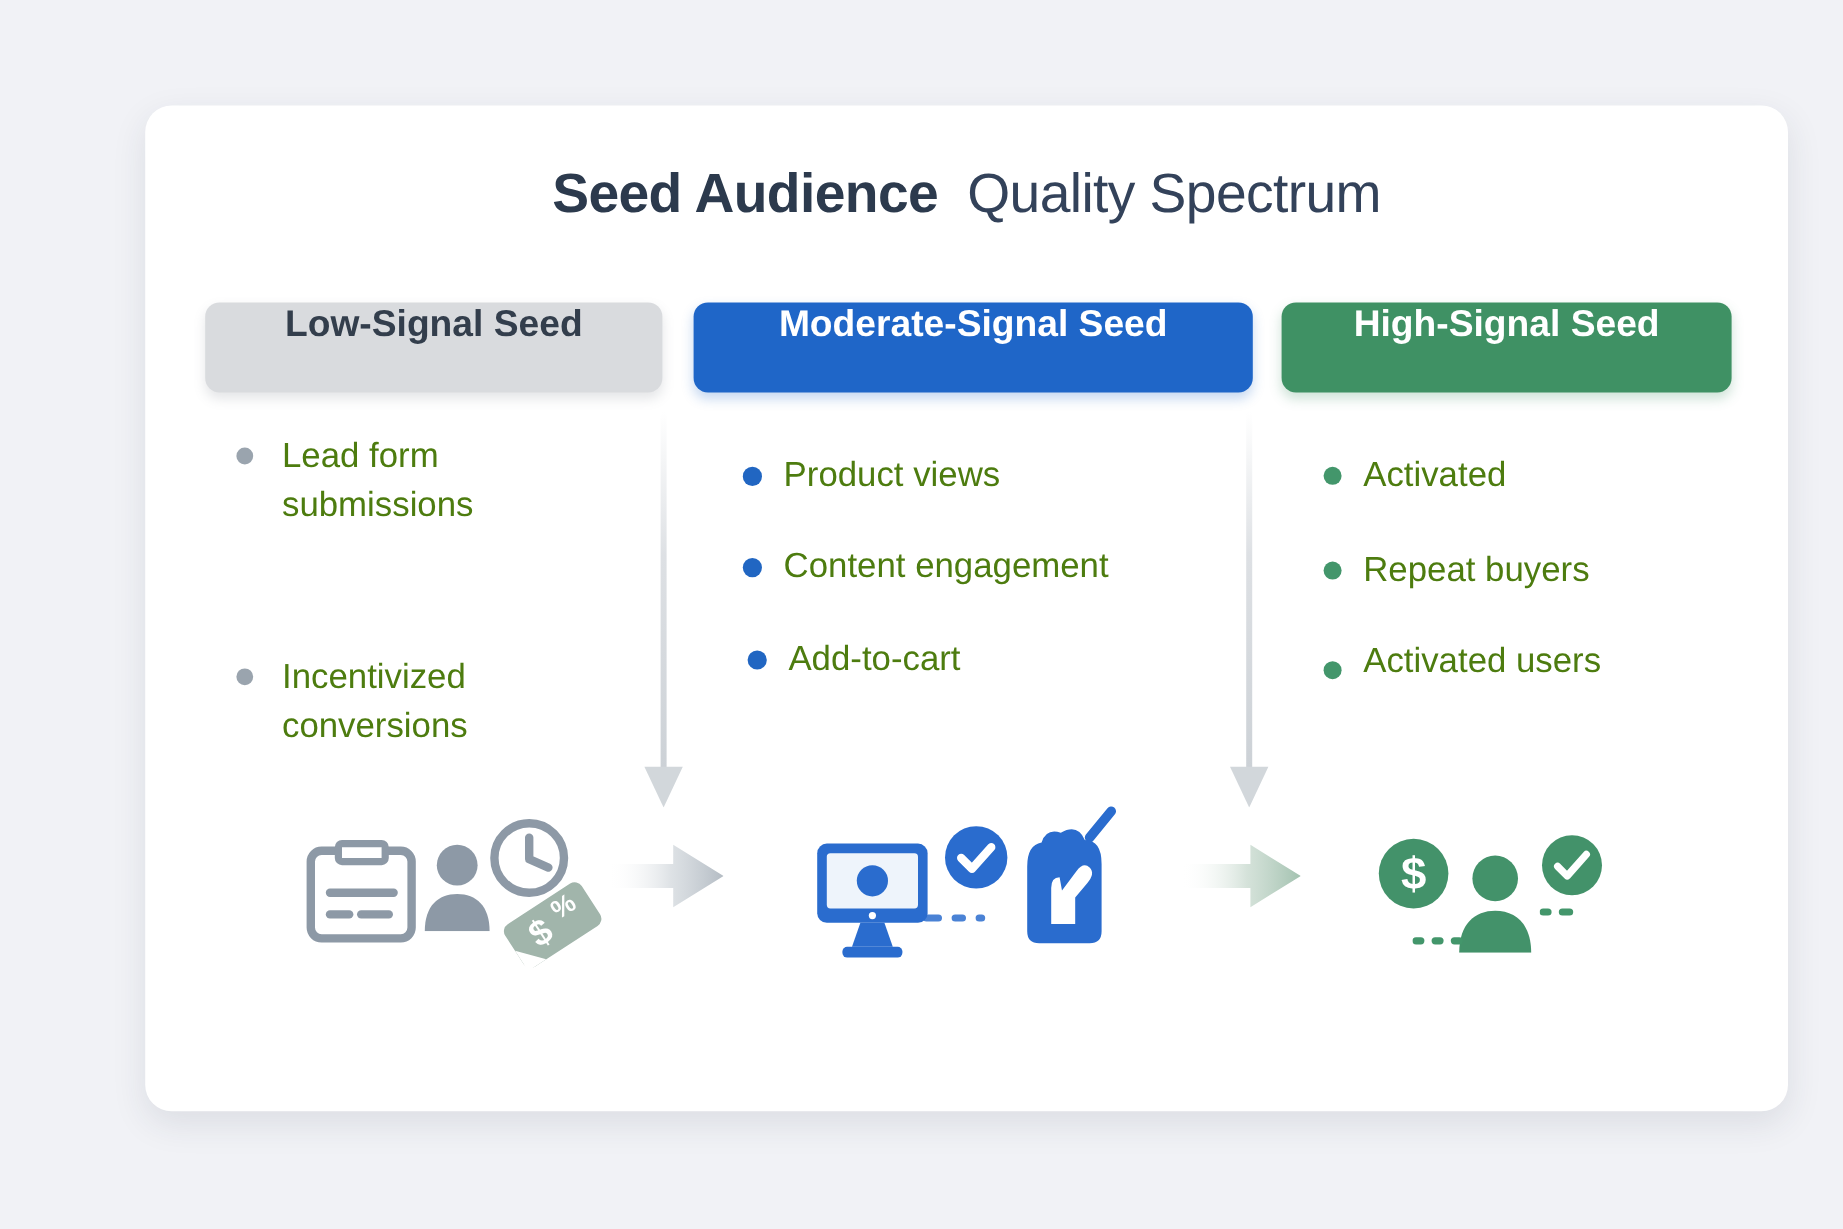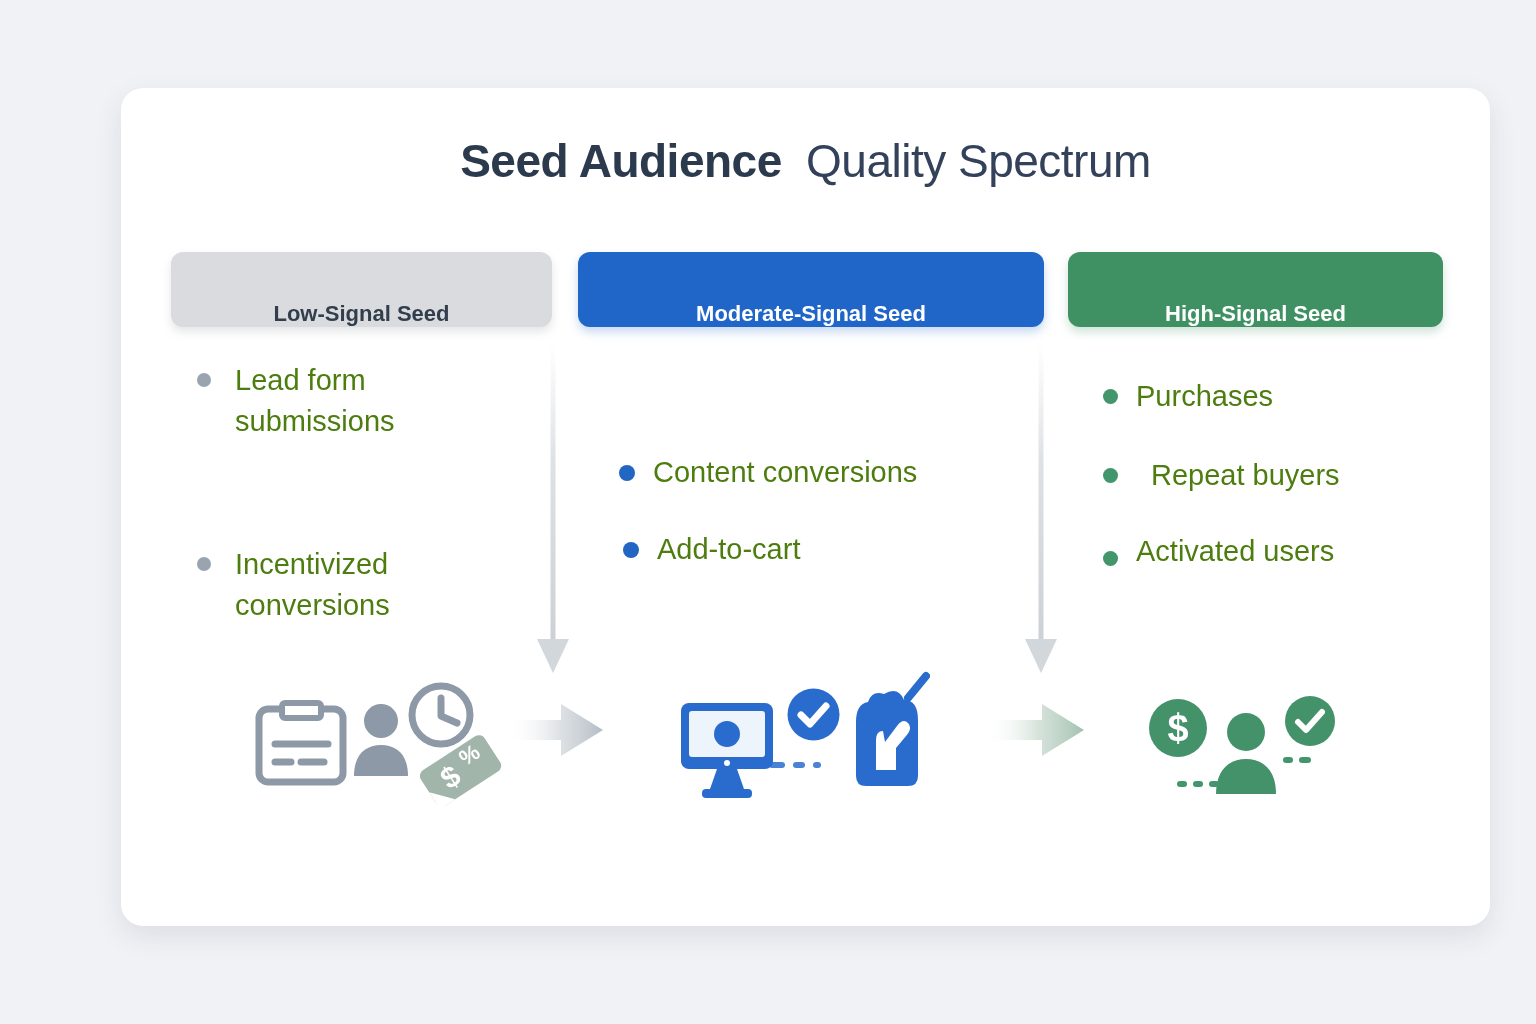--- a/index.html
+++ b/index.html
@@ -5,21 +5,21 @@
   html,body{margin:0;padding:0;background:#f1f2f6;width:1536px;height:1024px;overflow:hidden;
     font-family:"Liberation Sans", sans-serif;}
   .stage{position:relative;width:1536px;height:1024px;margin-left:36px;}
   .card{position:absolute;left:85px;top:88px;width:1369px;height:838px;background:#ffffff;
     border-radius:22px;box-shadow:0 10px 28px rgba(35,45,65,0.10);}
   .title{position:absolute;left:0;top:46px;width:100%;text-align:center;font-size:46px;
     color:#2c3a4d;letter-spacing:-0.5px;white-space:nowrap;}
   .title .strong{font-weight:800;}
   .title .light{font-weight:400;margin-left:12px;color:#33425a;}
   .hdr{position:absolute;top:164px;height:75px;border-radius:12px;display:flex;
-    align-items:flex-end;justify-content:center;font-size:22px;font-weight:700;}
+    align-items:flex-start;justify-content:center;font-size:31px;font-weight:700;}
   .hdr-low{left:50px;width:381px;background:#d9dbde;color:#333e4c;
     box-shadow:0 5px 10px rgba(110,118,128,0.18);}
   .hdr-mod{left:457px;width:466px;background:#1f66c8;color:#ffffff;
     box-shadow:0 5px 10px rgba(31,102,200,0.25);}
   .hdr-high{left:947px;width:375px;background:#3f9164;color:#ffffff;
     box-shadow:0 5px 10px rgba(63,145,100,0.25);}
   .li{position:absolute;display:flex;align-items:flex-start;font-size:29px;color:#4d7c0f;
     line-height:1.42;}
   .dot{border-radius:50%;flex:0 0 auto;margin-top:13px;}
   .dot-gray{width:14px;height:14px;background:#9aa4ae;margin-right:24px;}
@@ -51,34 +51,38 @@
 
     <div class="li li-narrow" style="left:76px;top:272px;">
       <span class="dot dot-gray"></span>
       <span>Lead form submissions</span>
     </div>
     <div class="li li-narrow" style="left:76px;top:456px;">
       <span class="dot dot-gray"></span>
       <span>Incentivized conversions</span>
     </div>
 
+    <div class="li" style="left:498px;top:288px;">
+      <span class="dot dot-blue"></span>
+      <span>Product views</span>
+    </div>
     <div class="li" style="left:498px;top:364px;">
       <span class="dot dot-blue"></span>
-      <span>Content conversions</span>
+      <span>Content engagement</span>
     </div>
     <div class="li" style="left:502px;top:441px;">
       <span class="dot dot-blue"></span>
       <span>Add-to-cart</span>
     </div>
 
     <div class="li" style="left:982px;top:288px;">
       <span class="dot dot-green"></span>
-      <span>Purchases</span>
-    </div>
-    <div class="li" style="left:982px;top:367px;gap:15px;">
+      <span>Activated</span>
+    </div>
+    <div class="li" style="left:982px;top:367px;">
       <span class="dot dot-green"></span>
       <span>Repeat buyers</span>
     </div>
     <div class="li" style="left:982px;top:443px;align-items:center;">
       <span class="dot dot-green"></span>
       <span>Activated users</span>
     </div>
 
     <svg class="abs" style="left:410px;top:255px;" width="44" height="330" viewBox="0 0 44 330">
       <defs>

